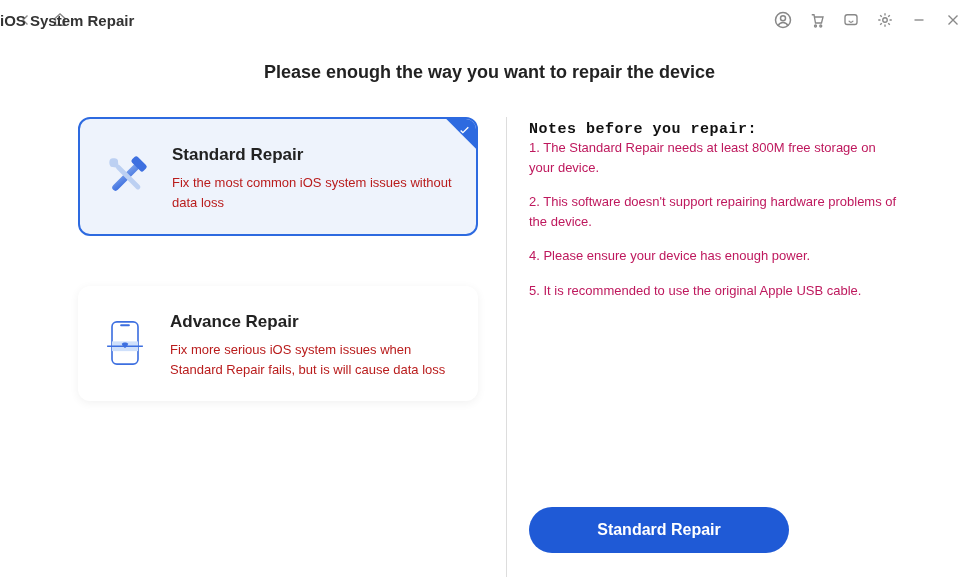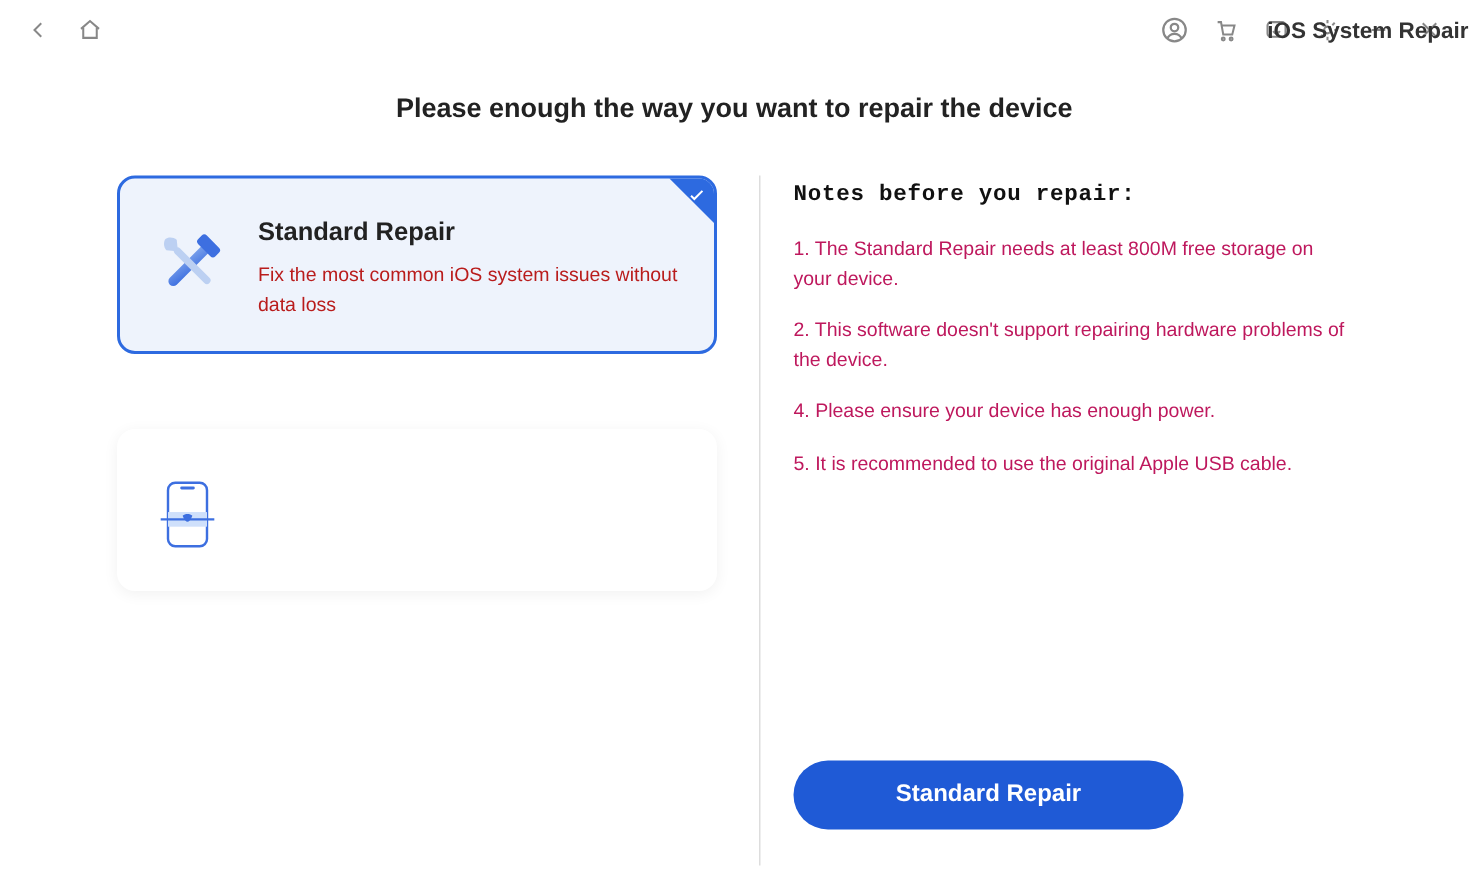--- a/index.html
+++ b/index.html
@@ -16,21 +16,21 @@
   display: flex;
   align-items: center;
   padding: 0 12px;
   position: relative;
 }
 .titlebar .left, .titlebar .right { display: flex; align-items: center; gap: 6px; }
 .titlebar .left { width: 90px; }
 .titlebar .center {
   position: absolute;
   left: 0; right: 0;
-  text-align: right;
+  text-align: left;
   font-size: 15px;
   font-weight: 600;
   color: #333;
   pointer-events: none;
 }
 .titlebar .right { margin-left: auto; }
 .tb-btn {
   width: 28px; height: 28px;
   display: flex; align-items: center; justify-content: center;
   border-radius: 6px;
@@ -124,21 +124,20 @@
   color: #b91c1c;
   line-height: 1.5;
 }
 
 .notes-title {
   font-family: "Courier New", monospace;
   font-weight: 700;
   font-size: 15px;
   letter-spacing: 0.5px;
   color: #111;
-  margin-bottom: 18px;
   margin-top: 4px;
 }
 .note-line {
   font-size: 13px;
   color: #be185d;
   line-height: 1.5;
   margin-bottom: 15px;
 }
 
 .action-btn {
@@ -252,20 +251,24 @@
     <div class="card">
       <div class="icon-wrap">
         <svg viewBox="0 0 64 64" width="52" height="62">
           <rect x="16" y="6" width="32" height="52" rx="6" fill="none" stroke="#3d6fe0" stroke-width="2"></rect>
           <rect x="16" y="30" width="32" height="12" fill="#cfe0fb"></rect>
           <line x1="10" y1="36" x2="54" y2="36" stroke="#3d6fe0" stroke-width="2"></line>
           <path d="M28 33c2-2 6-2 8 0c-1 3-3 5-4 5s-3-2-4-5z" fill="#3d6fe0"></path>
           <rect x="26" y="9" width="12" height="2.5" rx="1.2" fill="#3d6fe0"></rect>
         </svg>
       </div>
+      <div class="txt">
+        <h3>Advance Repair</h3>
+        <p>Fix more serious iOS system issues when Standard Repair fails, but is will cause data loss</p>
+      </div>
     </div>
 
   </div>
 
   <div class="right-col">
     <div class="notes-title">Notes before you repair:</div>
     <div class="note-line">1. The Standard Repair needs at least 800M free storage on your device.</div>
     <div class="note-line">2. This software doesn't support repairing hardware problems of the device.</div>
     <div class="note-line">4. Please ensure your device has enough power.</div>
     <div class="note-line">5. It is recommended to use the original Apple USB cable.</div>

